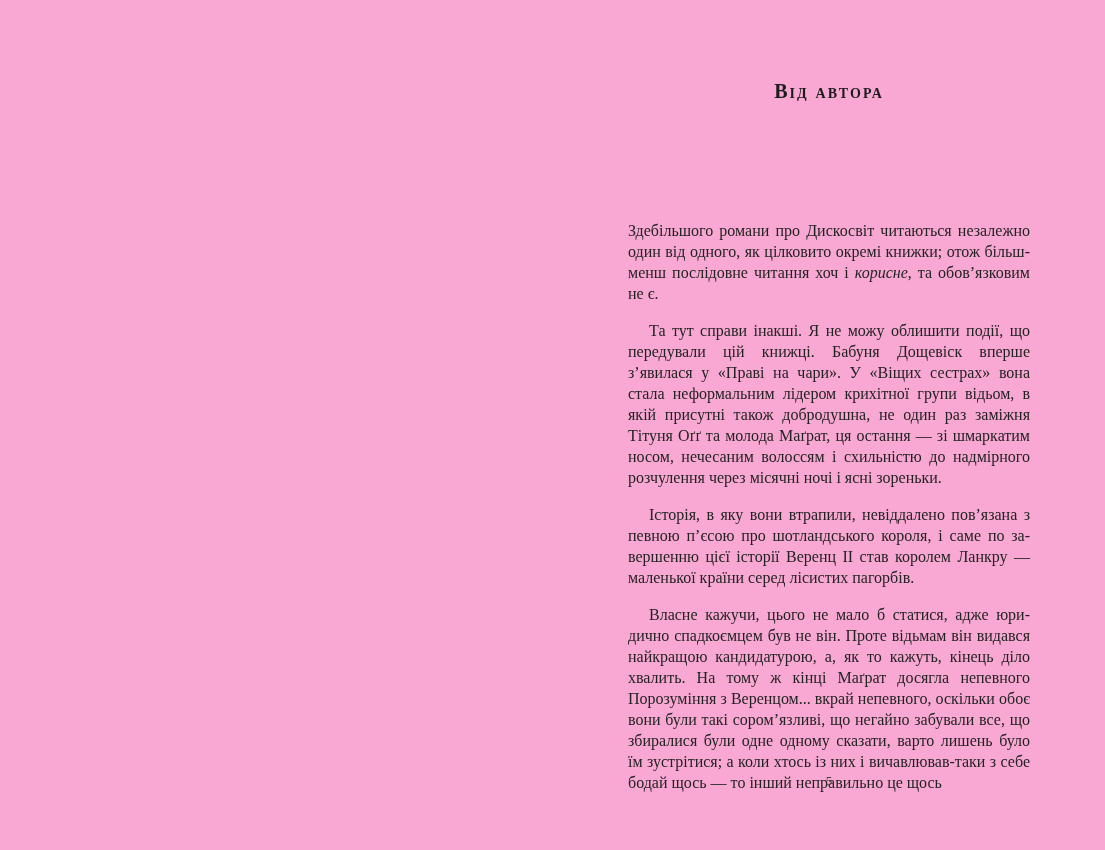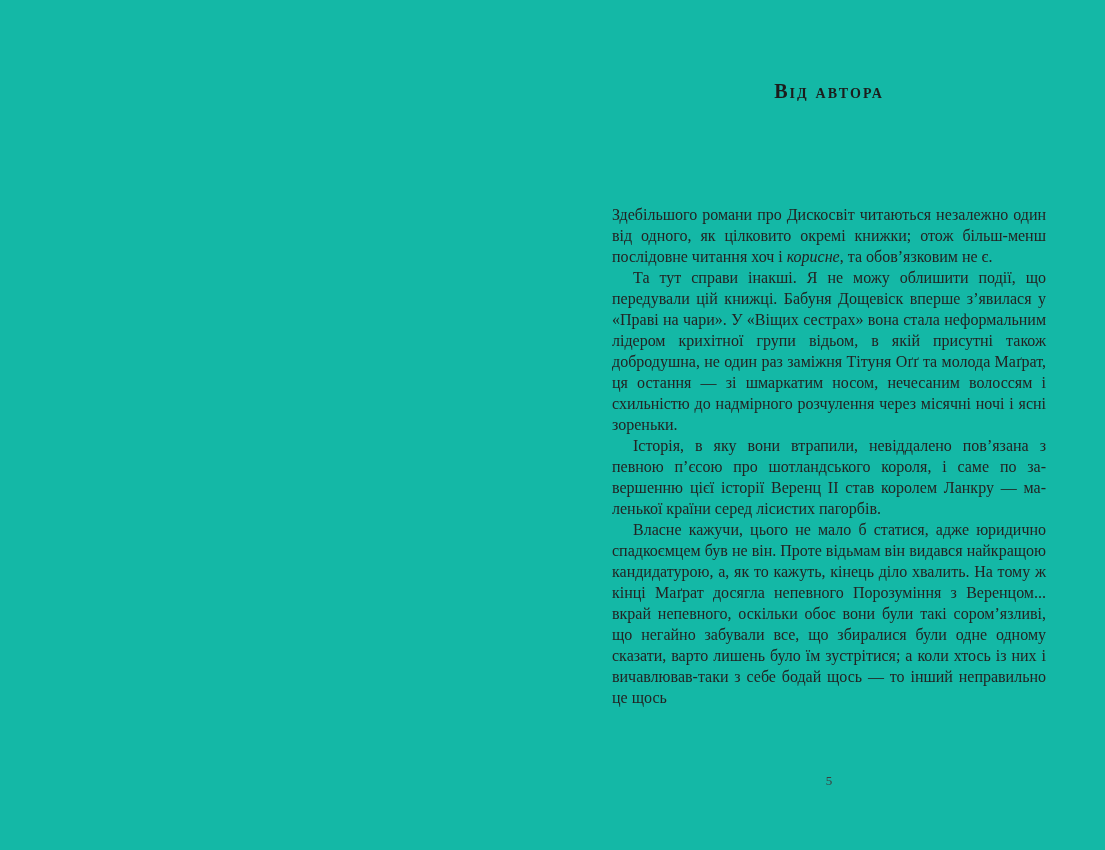--- a/index.html
+++ b/index.html
@@ -13,21 +13,21 @@
     position: relative;
     overflow: hidden;
     font-family: "Liberation Serif", "DejaVu Serif", serif;
   }
   .page {
     position: absolute;
     left: 0;
     top: 0;
     width: 1105px;
     height: 850px;
-    background: #14b8a6;
+    background: #f9a8d4;
   }
   .chapter-heading {
     position: absolute;
     left: 612px;
     top: 80px;
     width: 434px;
     margin: 0;
     text-align: center;
     font-size: 20px;
     font-weight: 700;
@@ -42,21 +42,21 @@
     top: 204px;
     width: 434px;
     font-size: 16px;
     line-height: 21px;
     color: #232323;
     text-align: justify;
     hyphens: manual;
     -webkit-hyphens: manual;
   }
   .para {
-    margin: 0;
+    margin: 16px;
     padding: 0;
     text-indent: 21px;
   }
   .para.no-indent {
     text-indent: 0;
   }
   .it {
     font-style: italic;
   }
   .page-number {

